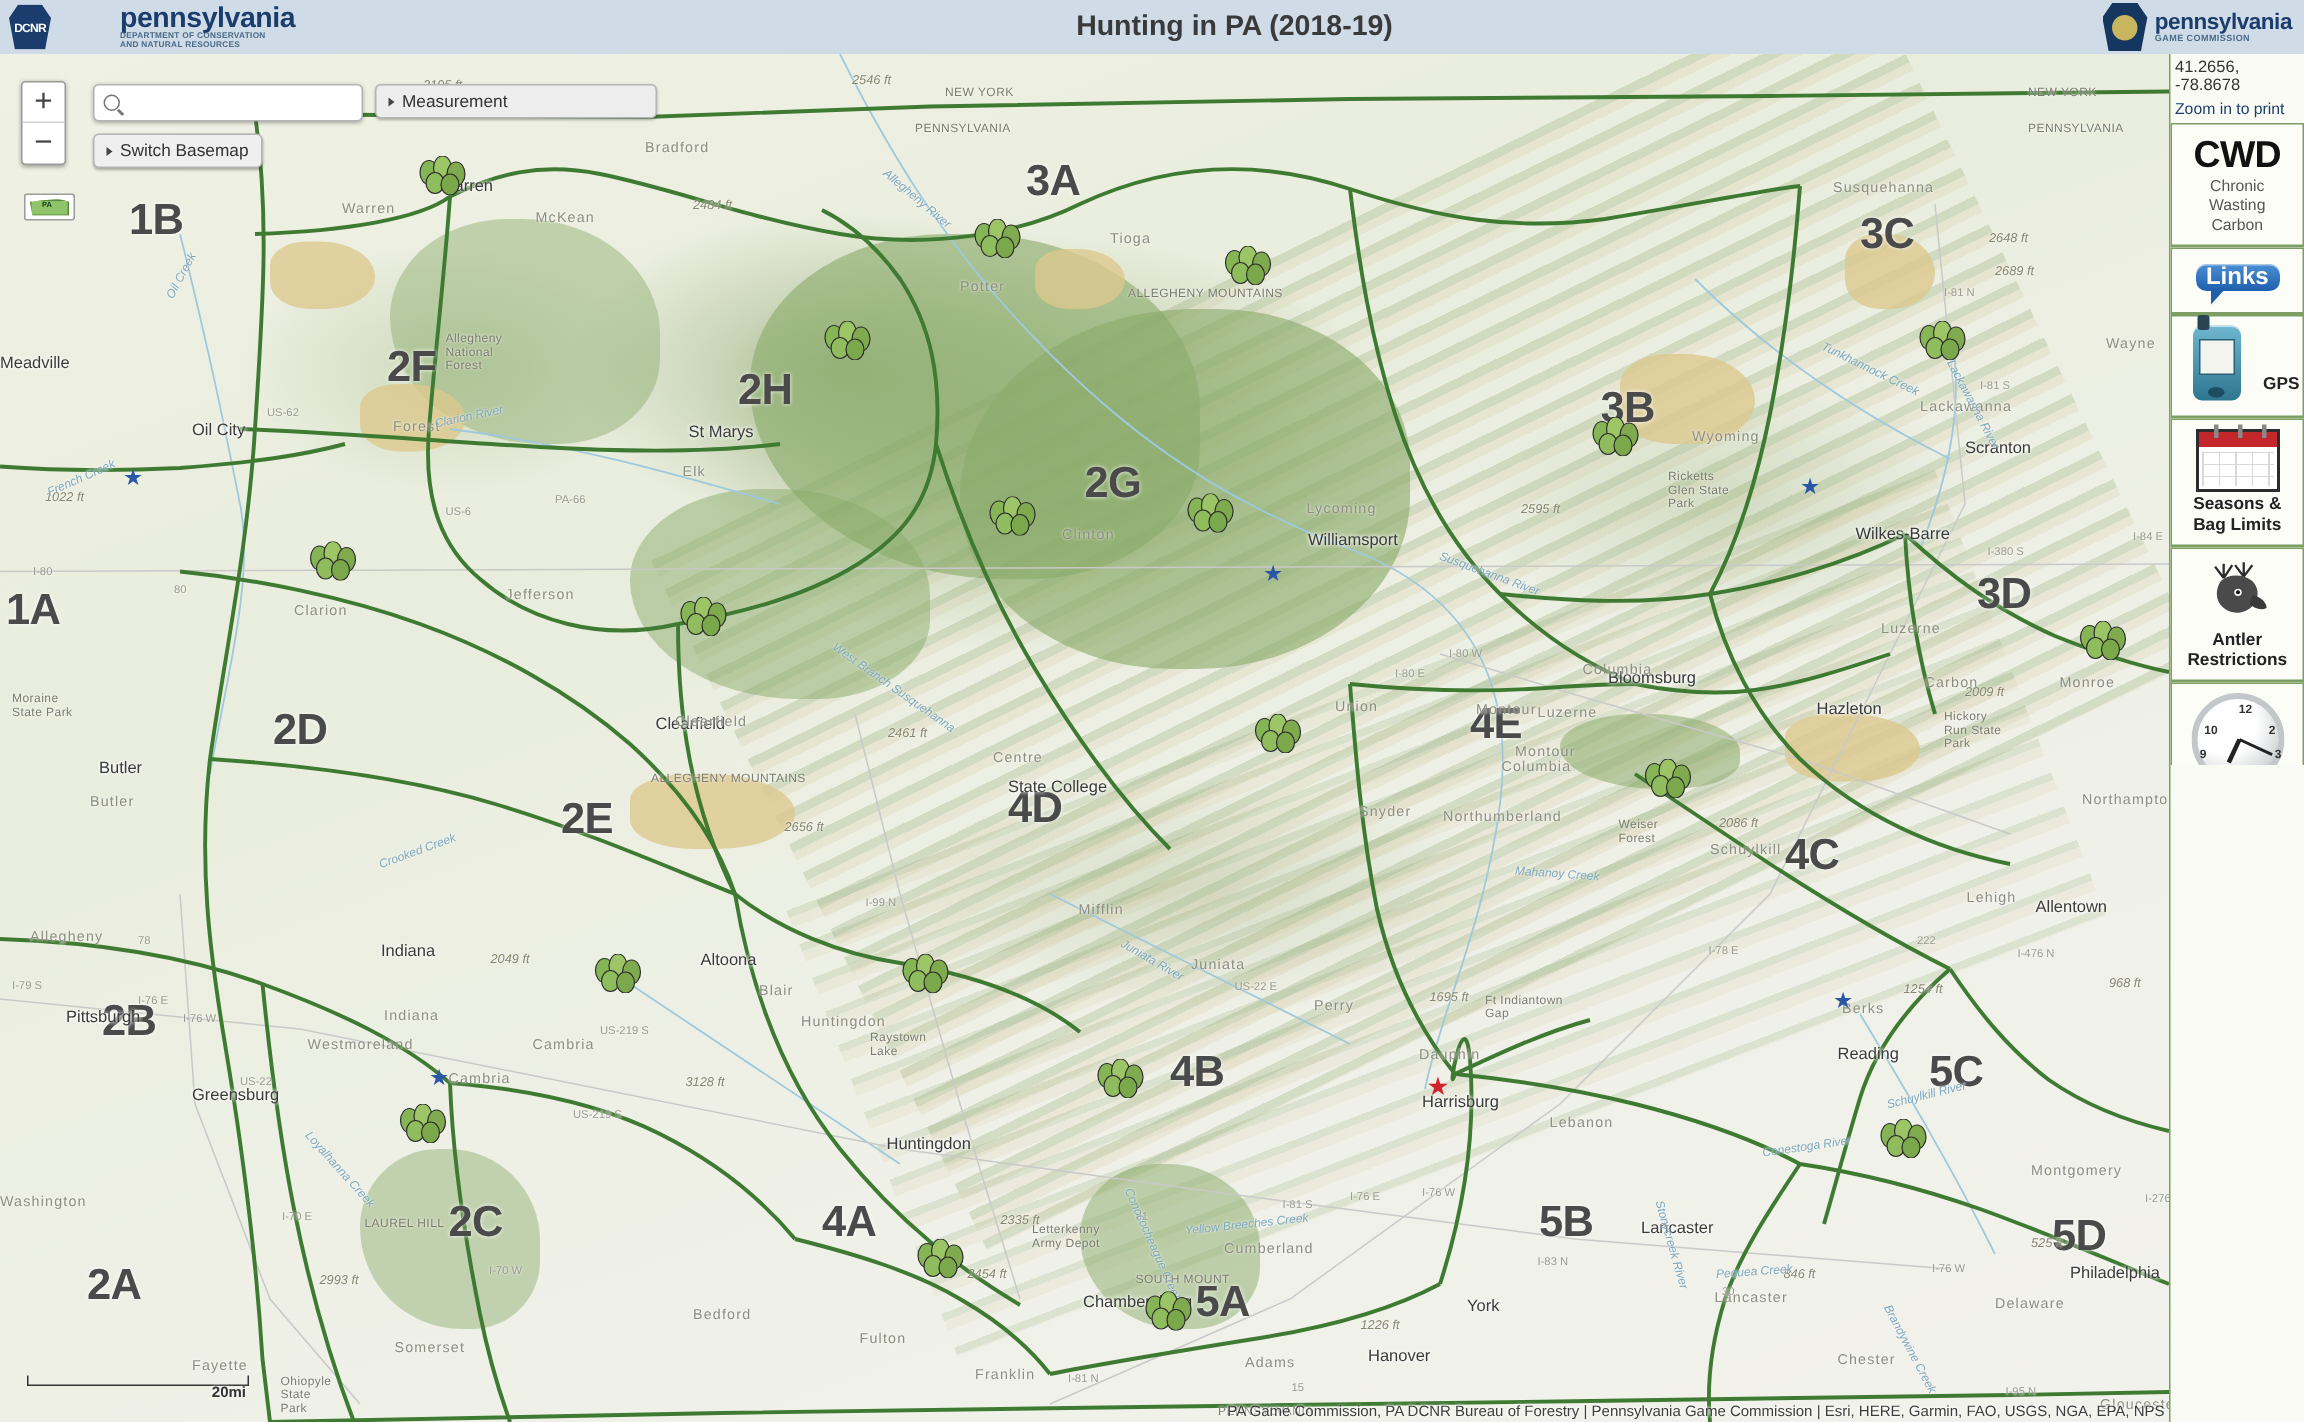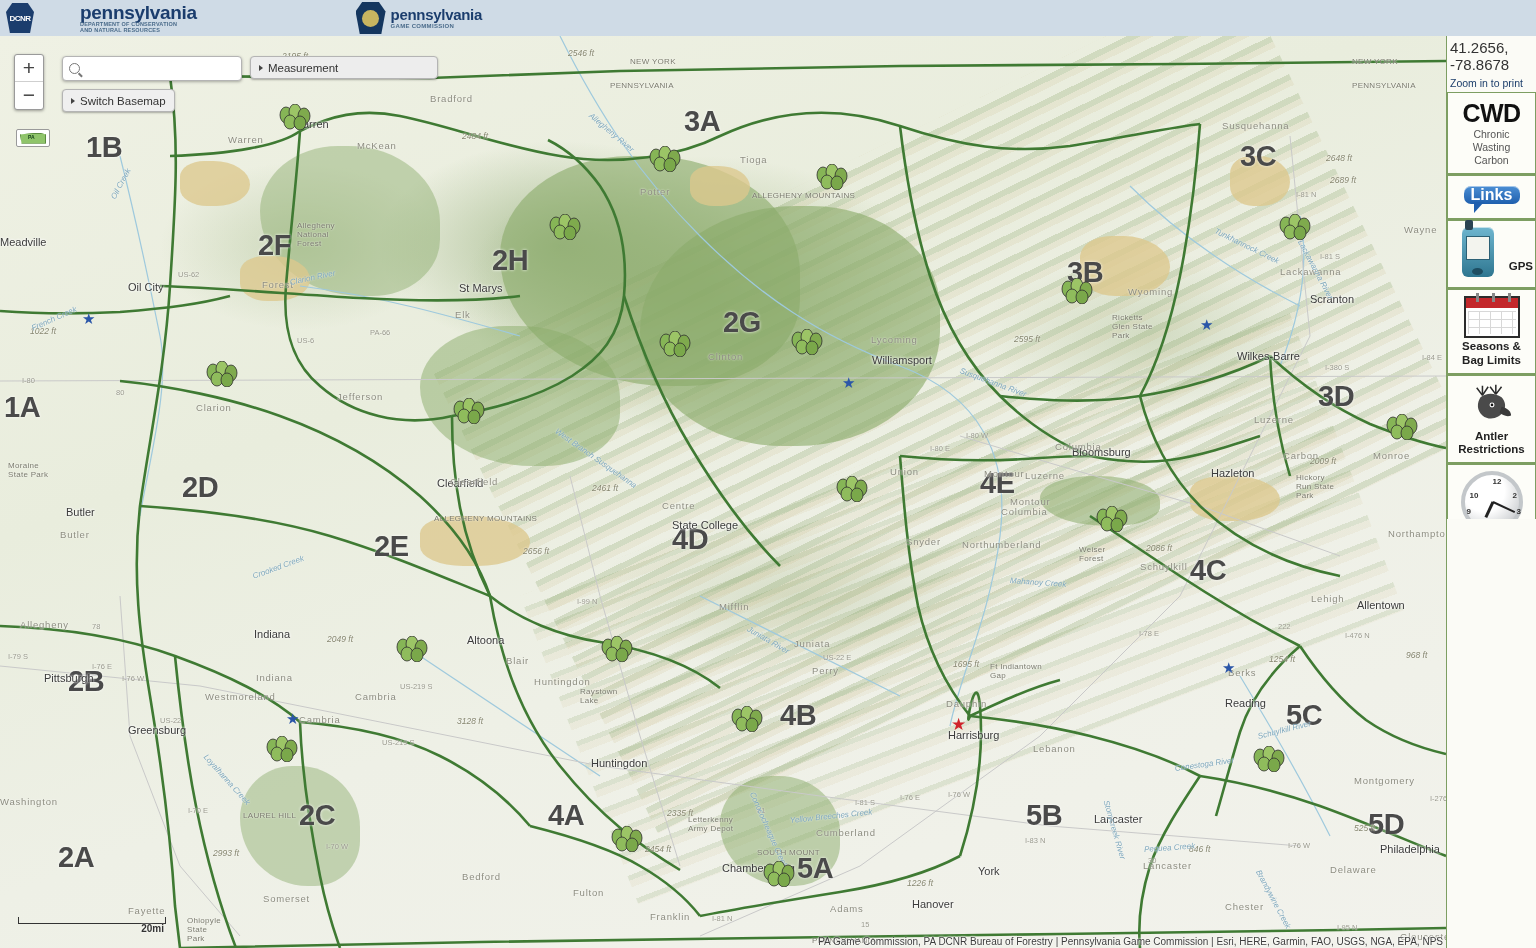--- a/index.html
+++ b/index.html
@@ -126,21 +126,21 @@
   #scalebar .bar { width:148px; height:7px; border:1px solid #333;
      border-top:none; }
   #scalebar .txt { position:absolute; right:2px; top:6px; font-weight:bold;
      font-size:10px; text-shadow:0 0 3px #fff; }
   #attribution { position:absolute; right:3px; bottom:1px; font-size:10px;
      color:#3d3d3d; text-shadow:0 0 3px #fff,0 0 2px #fff; white-space:nowrap; }
 
   
   #sidebar { position:absolute; left:1446px; top:36px; width:90px; height:912px;
      background:#fbfbf6; border-left:1px solid #7d9e62; }
-  #coords { font-size:15px; color:#333; padding:3px 2px 2px 3px; }
+  #coords { font-size:11px; color:#333; padding:3px 2px 2px 3px; }
   #zoomprint { font-size:10.5px; color:#1c3e6b; padding:2px 3px 3px 3px; }
   .tool { border:1px solid #7d9e62; border-bottom-width:2px; background:#fdfdf8;
      padding:6px 2px 6px; text-align:center; cursor:pointer; }
   .tool .lbl { font-size:11.5px; font-weight:bold; color:#222; line-height:1.15;
      margin-top:2px; }
   .tool .sub { font-size:10.5px; color:#555; line-height:1.25; }
   .cwd-big { font-size:25px; font-weight:bold; color:#111; letter-spacing:-.5px;}
   .links-bubble { width:56px; height:18px; margin:4px auto 0; border-radius:7px;
      background:linear-gradient(#4c8fd4,#1f5fae); position:relative;
      display:flex;align-items:flex-start;justify-content:center;
@@ -189,20 +189,21 @@
   <div id="hdr-left">
     <div class="keystone">
       <span>DCNR</span>
     </div>
     <div id="dcnr-text">
       <div class="big">pennsylvania</div>
       <div class="sm">DEPARTMENT OF CONSERVATION</div>
       <div class="sm">AND NATURAL RESOURCES</div>
     </div>
   </div>
+  <div id="hdr-title">Hunting in PA (2018-19)</div>
   <div id="hdr-right">
     <div class="pgc-seal">
         <i></i>
       </div>
     <div id="pgc-text">
       <div class="big">pennsylvania</div>
       <div class="sm">GAME COMMISSION</div>
     </div>
   </div>
 </div>
@@ -366,21 +367,21 @@
       <div class="county" style="left: 355px; top: 655px;">Cambria</div>
       <div class="county" style="left: 506px; top: 619px;">Blair</div>
       <div class="county" style="left: 263px; top: 857px;">Somerset</div>
       <div class="county" style="left: 128px; top: 869px;">Fayette</div>
       <div class="county" style="left: 0px; top: 760px;">Washington</div>
       <div class="county" style="left: 462px; top: 835px;">Bedford</div>
       <div class="county" style="left: 573px; top: 851px;">Fulton</div>
       <div class="county" style="left: 650px; top: 875px;">Franklin</div>
       <div class="county" style="left: 830px; top: 867px;">Adams</div>
       <div class="county" style="left: 816px; top: 791px;">Cumberland</div>
-      <div class="county" style="left: 812px; top: 629px;">Perry</div>
+      <div class="county" style="left: 876px; top: 629px;">Perry</div>
       <div class="county" style="left: 794px; top: 602px;">Juniata</div>
       <div class="county" style="left: 719px; top: 565px;">Mifflin</div>
       <div class="county" style="left: 906px; top: 500px;">Snyder</div>
       <div class="county" style="left: 890px; top: 430px;">Union</div>
       <div class="county" style="left: 984px; top: 432px;">Montour</div>
       <div class="county" style="left: 962px; top: 503px;">Northumberland</div>
       <div class="county" style="left: 1055px; top: 405px;">Columbia</div>
       <div class="county" style="left: 1254px; top: 378px;">Luzerne</div>
       <div class="county" style="left: 871px; top: 298px;">Lycoming</div>
       <div class="county" style="left: 1128px; top: 250px;">Wyoming</div>

